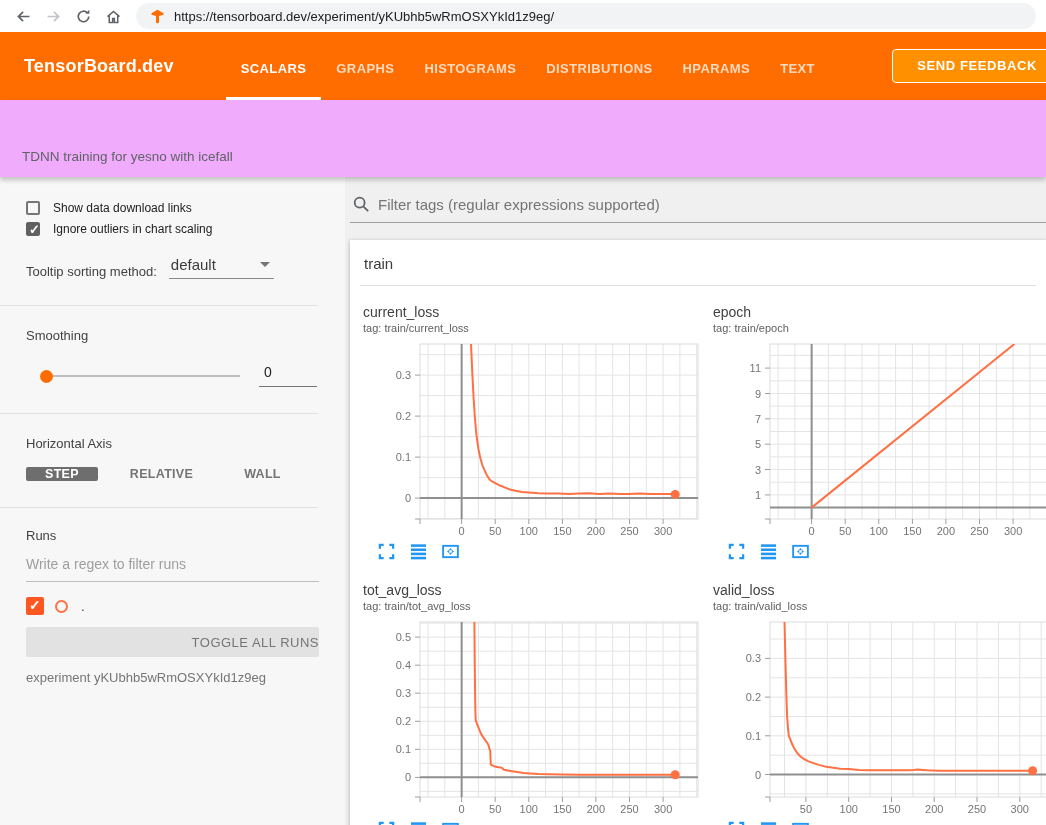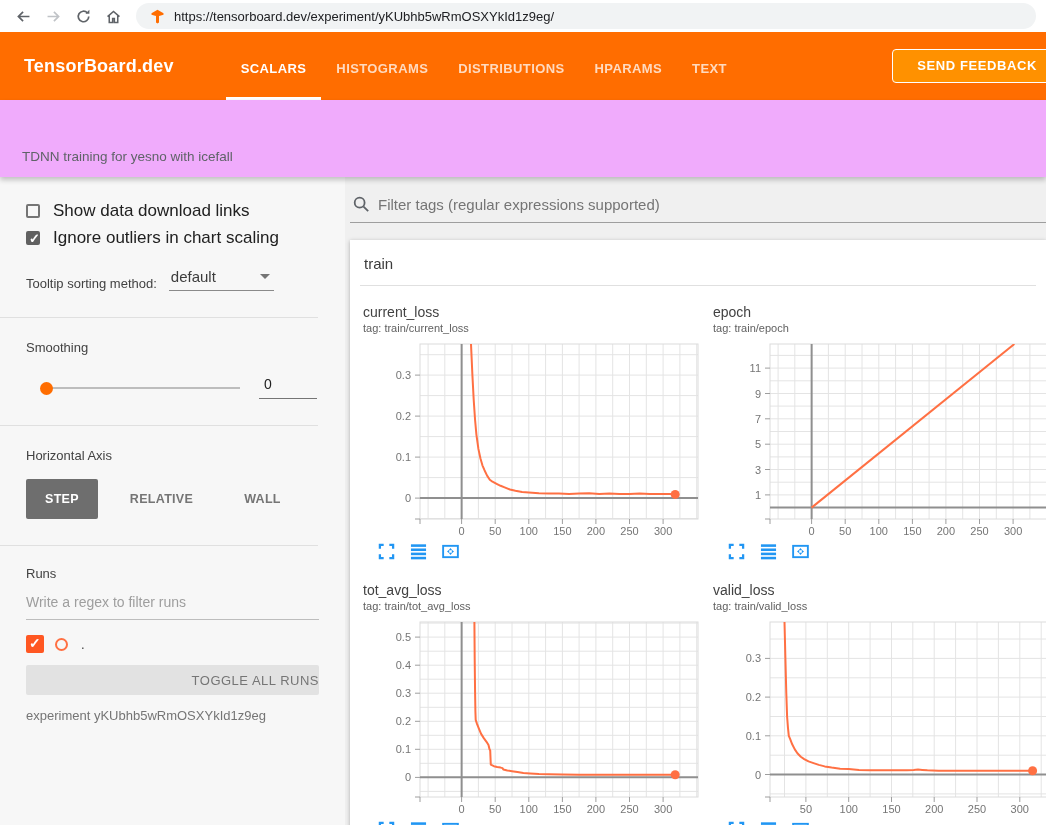--- a/index.html
+++ b/index.html
@@ -29,36 +29,36 @@
   .title-band { height:77px; background:#f0abfc; position:relative; z-index:5; box-shadow:0 3px 5px rgba(0,0,0,.22); }
   .exp-title { position:absolute; left:22px; bottom:13px; font-size:13.5px; color:#5f6368; }
   
   .content { display:flex; height:648px; background:#f0f0f0; }
   .sidebar { width:345px; flex-shrink:0; background:#f7f7f7; padding:24px 26px 0; }
   .cb-row { display:flex; align-items:center; margin-bottom:7px; cursor:pointer; }
   .cb { width:14px; height:14px; border:2px solid #757575; border-radius:2px; background:#f7f7f7;
         margin-right:13px; flex-shrink:0; position:relative; }
   .cb.checked { background:#616161; border-color:#616161; }
   .cb.checked::after { content:"✓"; position:absolute; left:1px; top:-2px; color:#fff; font-size:13px; font-weight:bold; }
-  .cb-label { font-size:17px; color:#212121; }
+  .cb-label { font-size:12px; color:#212121; }
   .tooltip-row { display:flex; align-items:flex-end; margin-top:20px; }
   .small-label { font-size:13px; color:#424242; }
   .select { margin-left:12px; width:105px; border-bottom:1px solid #8a8a8a; padding:0 0 5px 2px;
             font-size:15px; color:#3c3c3c; position:relative; cursor:pointer; }
   .select .caret { position:absolute; right:4px; top:6px; width:0; height:0;
             border-left:5px solid transparent; border-right:5px solid transparent; border-top:5px solid #757575; }
   .divider { border:none; border-top:1px solid #e0e0e0; margin:26px 0 0 -26px; width:318px; }
   .slider-row { display:flex; align-items:center; margin-top:21px; }
   .slider-track { position:relative; width:198px; height:2px; background:#bdbdbd; margin-left:16px; }
   .slider-thumb { position:absolute; left:-2px; top:-5px; width:13px; height:13px; border-radius:50%; background:#ff6d00; cursor:pointer; }
   .slider-value { margin-left:19px; width:58px; border:none; border-bottom:1px solid #757575; background:transparent;
                   font-size:14px; color:#212121; padding:0 0 6px 5px; font-family:"Liberation Sans",sans-serif; }
   .axis-buttons { display:flex; margin-top:16px; }
   .axis-btn { border:none; background:transparent; color:#757575; font-size:12.5px; font-weight:bold;
-              letter-spacing:.3px; padding:13px 19px; border-radius:2px; cursor:pointer; margin-right:13px;
+              letter-spacing:.3px; padding:0 19px; border-radius:2px; cursor:pointer; margin-right:13px;
               font-family:"Liberation Sans",sans-serif; }
   .axis-btn.selected { background:#6e6e6e; color:#fff; }
   .runs-filter { display:block; width:293px; margin-top:13px; border:none; border-bottom:1px solid #bdbdbd;
                  background:transparent; font-size:14px; color:#424242; padding:0 0 9px 0; font-family:"Liberation Sans",sans-serif; }
   .runs-filter::placeholder { color:#9e9e9e; }
   .run-row { display:flex; align-items:center; margin-top:15px; }
   .run-cb { width:18px; height:18px; border-radius:2px; background:#ff5722; position:relative; cursor:pointer; }
   .run-cb::after { content:"✓"; position:absolute; left:3px; top:0px; color:#fff; font-size:14px; font-weight:bold; }
   .run-circle { width:13px; height:13px; border:2.5px solid #ff7043; border-radius:50%; margin-left:11px; }
   .run-name { margin-left:13px; font-size:13px; color:#424242; }
@@ -115,20 +115,21 @@
         <path d="M10 1l8 4.5v2.2L12 9.2V18l-2 1.2L8 18V9.2L2 7.7V5.5z" fill="#ff6d00"></path>
       </svg>
     <span class="url-text">https://tensorboard.dev/experiment/yKUbhb5wRmOSXYkId1z9eg/</span>
   </div>
 </div>
 
 <div class="app-header" style="background: rgb(255, 109, 0);">
   <div class="brand">TensorBoard.dev</div>
   <nav class="tabs" id="tabs">
       <a class="tab active">SCALARS</a>
+      <a class="tab">GRAPHS</a>
       <a class="tab">HISTOGRAMS</a>
       <a class="tab">DISTRIBUTIONS</a>
       <a class="tab">HPARAMS</a>
       <a class="tab">TEXT</a>
     </nav>
   <button class="feedback-btn" style="background: rgb(255, 145, 0);">SEND FEEDBACK</button>
 </div>
 
 <div class="title-band">
   <div class="exp-title">TDNN training for yesno with icefall</div>

